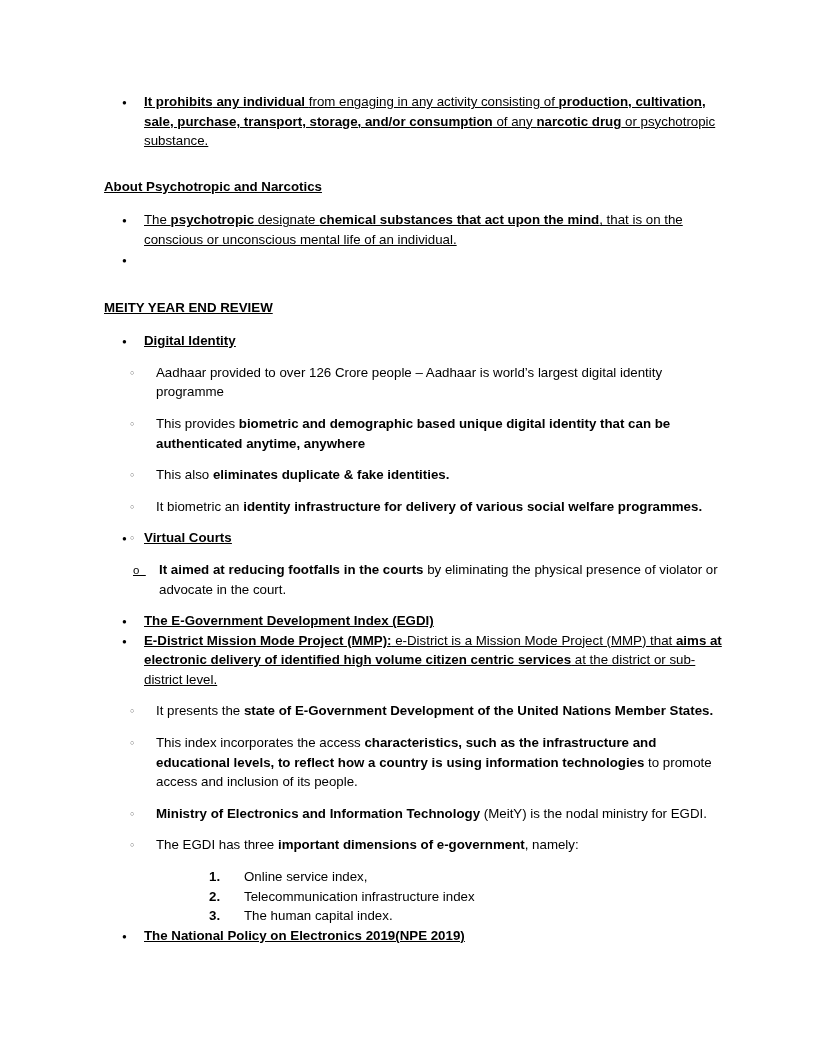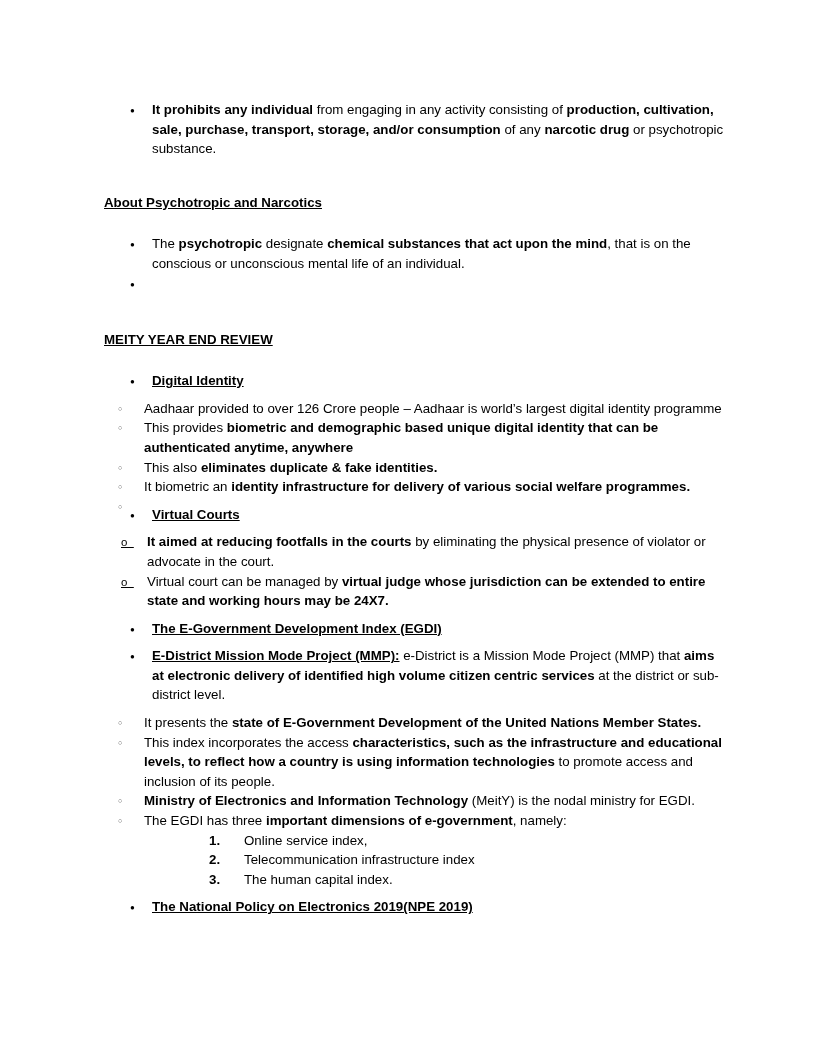--- a/index.html
+++ b/index.html
@@ -43,22 +43,23 @@
     font-weight: bold;
     text-decoration: underline;
     margin: 8px;
     display: inline-block;
   }
   .heading-wrap { margin: 0; padding: 0; }
 
   
   .lvl1 {
     list-style: none;
-    margin: 8px;
-    padding: 0;
+    margin: 0;
+    padding: 0;
+    text-decoration: underline;
   }
   .lvl1 > li {
     position: relative;
     padding-left: 48px;
     font-size: 13.3px;
     line-height: 19.6px;
     margin: 0;
   }
   .lvl1 > li > .marker {
     position: absolute;
@@ -80,21 +81,21 @@
   .lvl2 {
     list-style: none;
     margin: 0;
     padding: 0;
   }
   .lvl2 > li {
     position: relative;
     padding-left: 48px;
     font-size: 13.3px;
     line-height: 19.6px;
-    margin: 0;
+    margin: 12px;
   }
   .lvl2 > li > .marker {
     position: absolute;
     left: 22px;
     top: 0;
     font-size: 13.3px;
     line-height: 19.6px;
     color: #555555;
   }
   .lvl2 > li > .marker::before {
@@ -216,24 +217,20 @@
         <span class="marker"></span>
         <span class="para b u">Virtual Courts</span>
       </li>
     </ul>
 
     <ul class="lvl2 uline">
       <li>
         <span class="marker"></span>
         <span class="para"><b>It aimed at </b><b>reducing footfalls in the courts</b><span> by eliminating the physical presence of violator or advocate in the court.</span></span>
       </li>
-      <li>
-        <span class="marker"></span>
-        <span class="para"><span>Virtual court can be managed by </span><b>virtual judge whose jurisdiction can be extended to entire state and working hours may be 24X7.</b></span>
-      </li>
     </ul>
 
     <ul class="lvl1">
       <li>
         <span class="marker"></span>
         <span class="para b u">The E-Government Development Index (EGDI)</span>
       </li>
     </ul>
 
     <ul class="lvl1">

